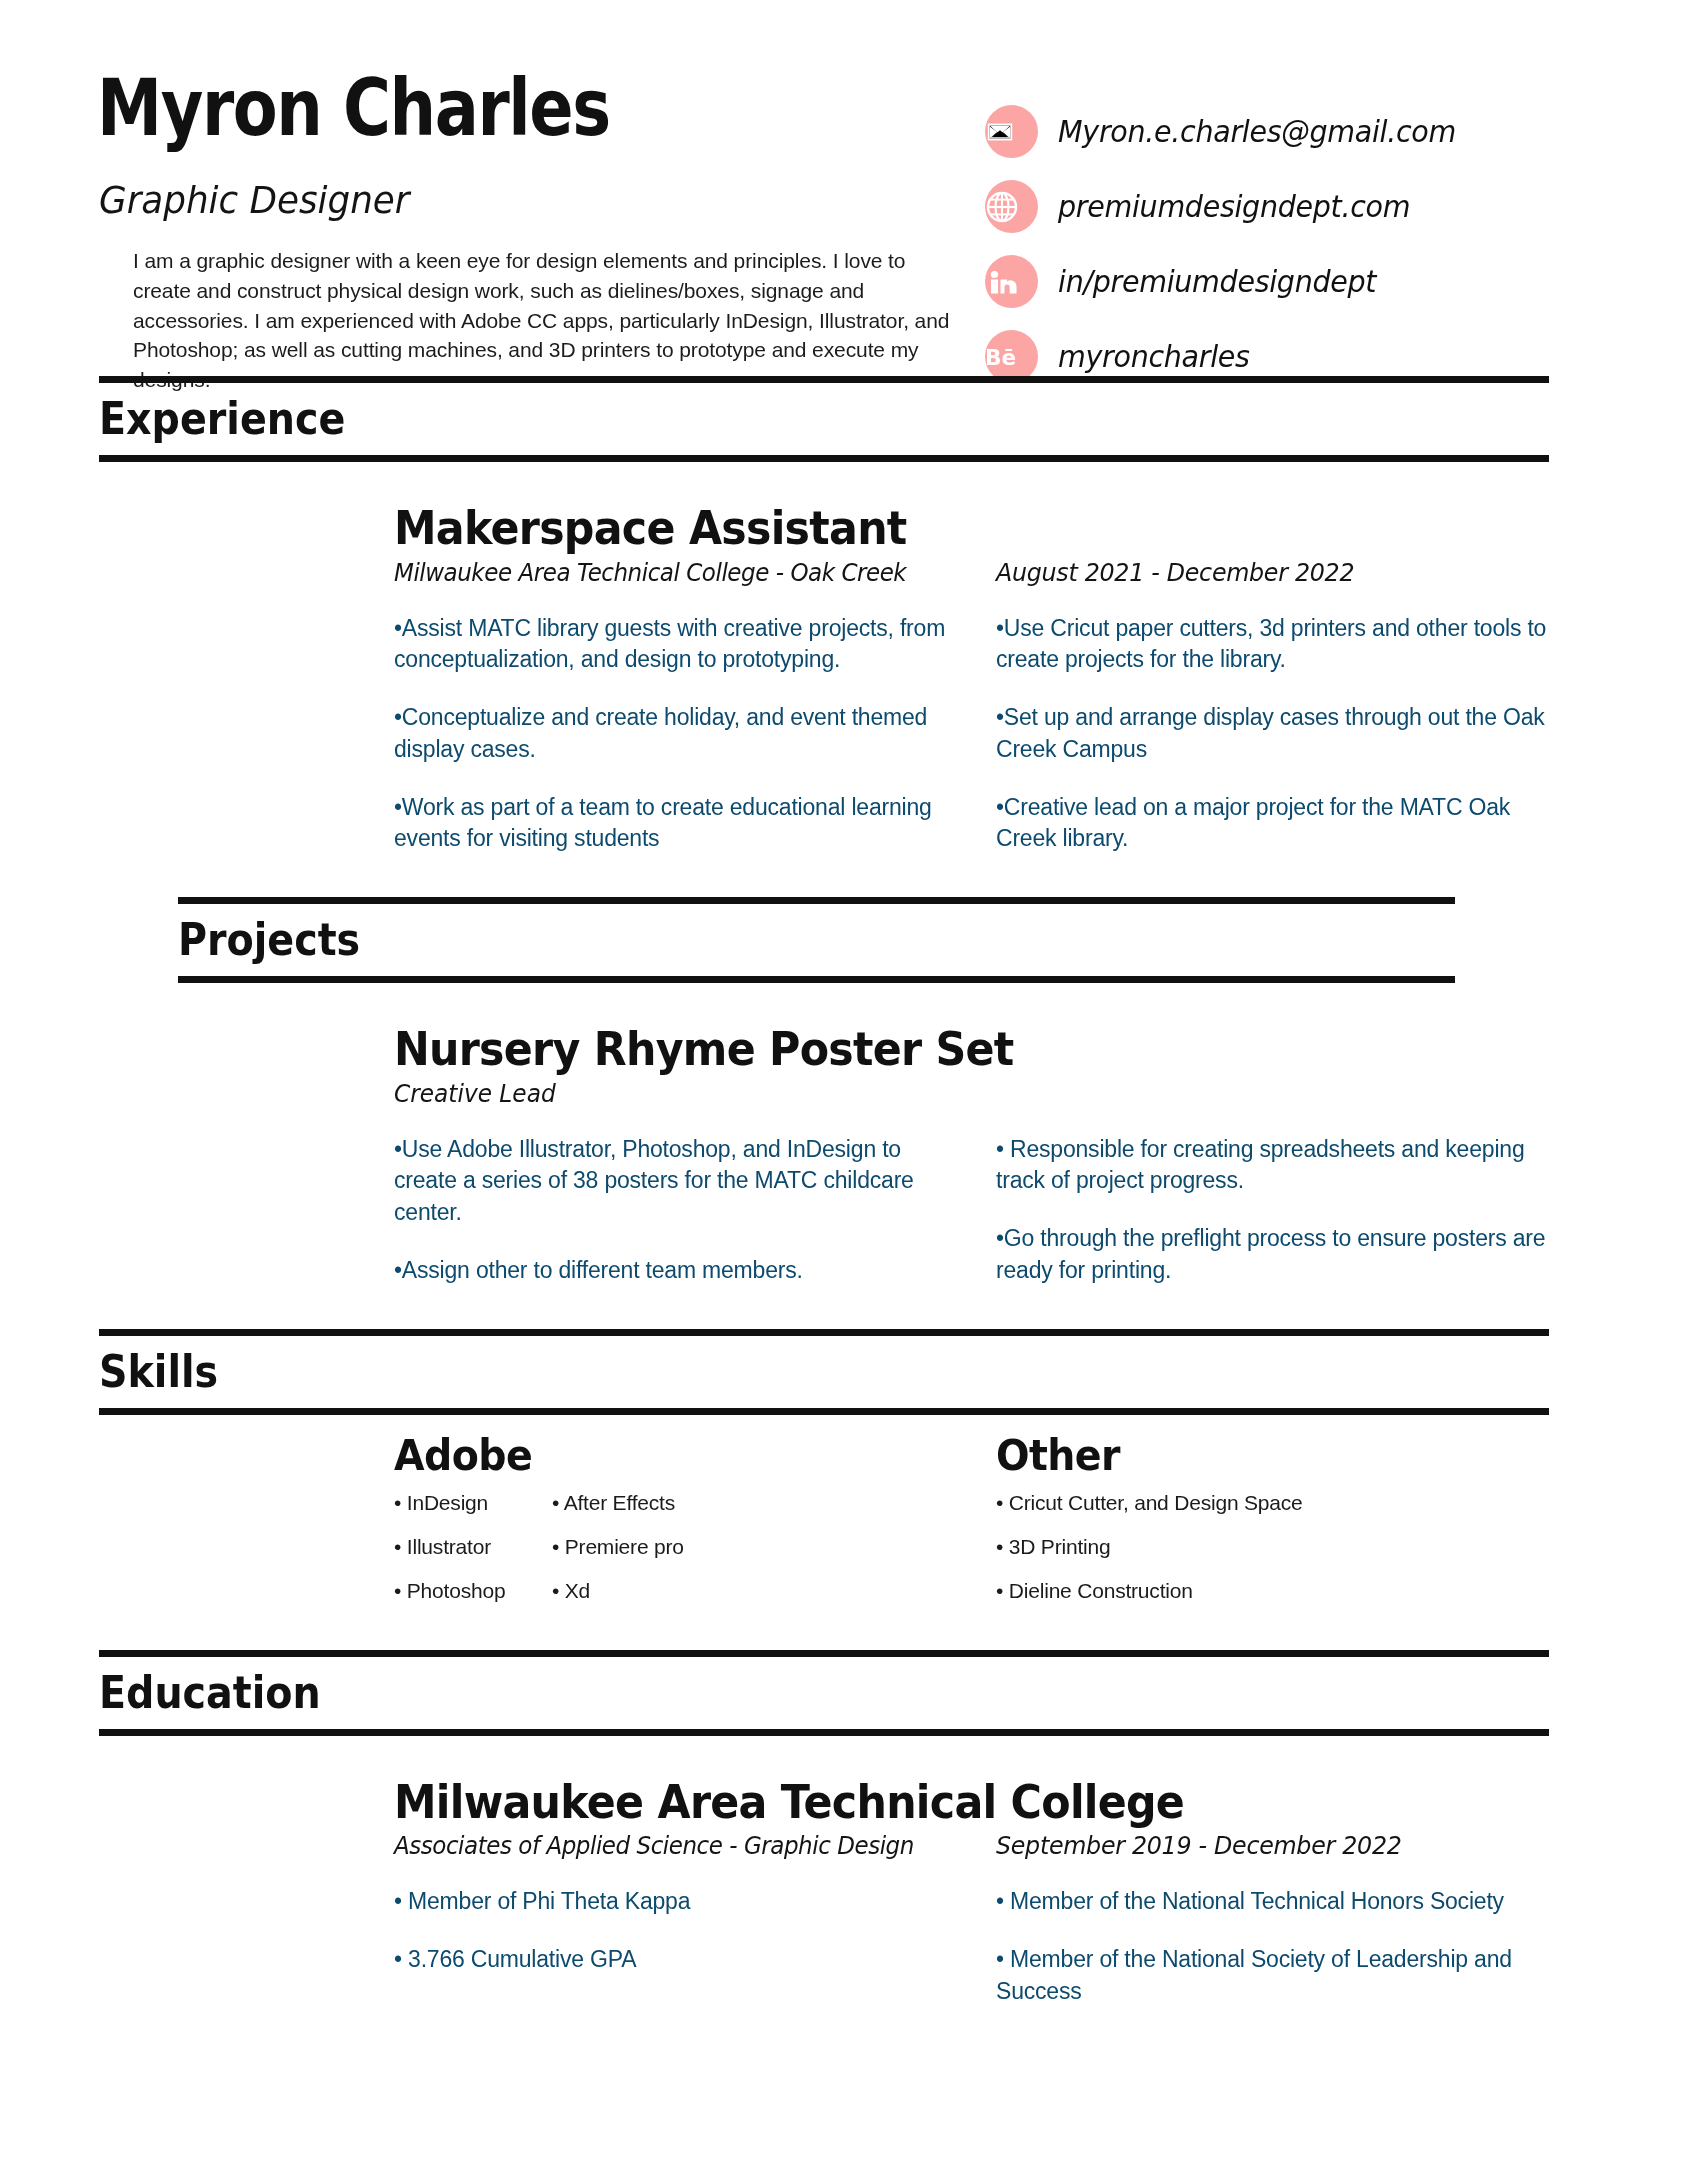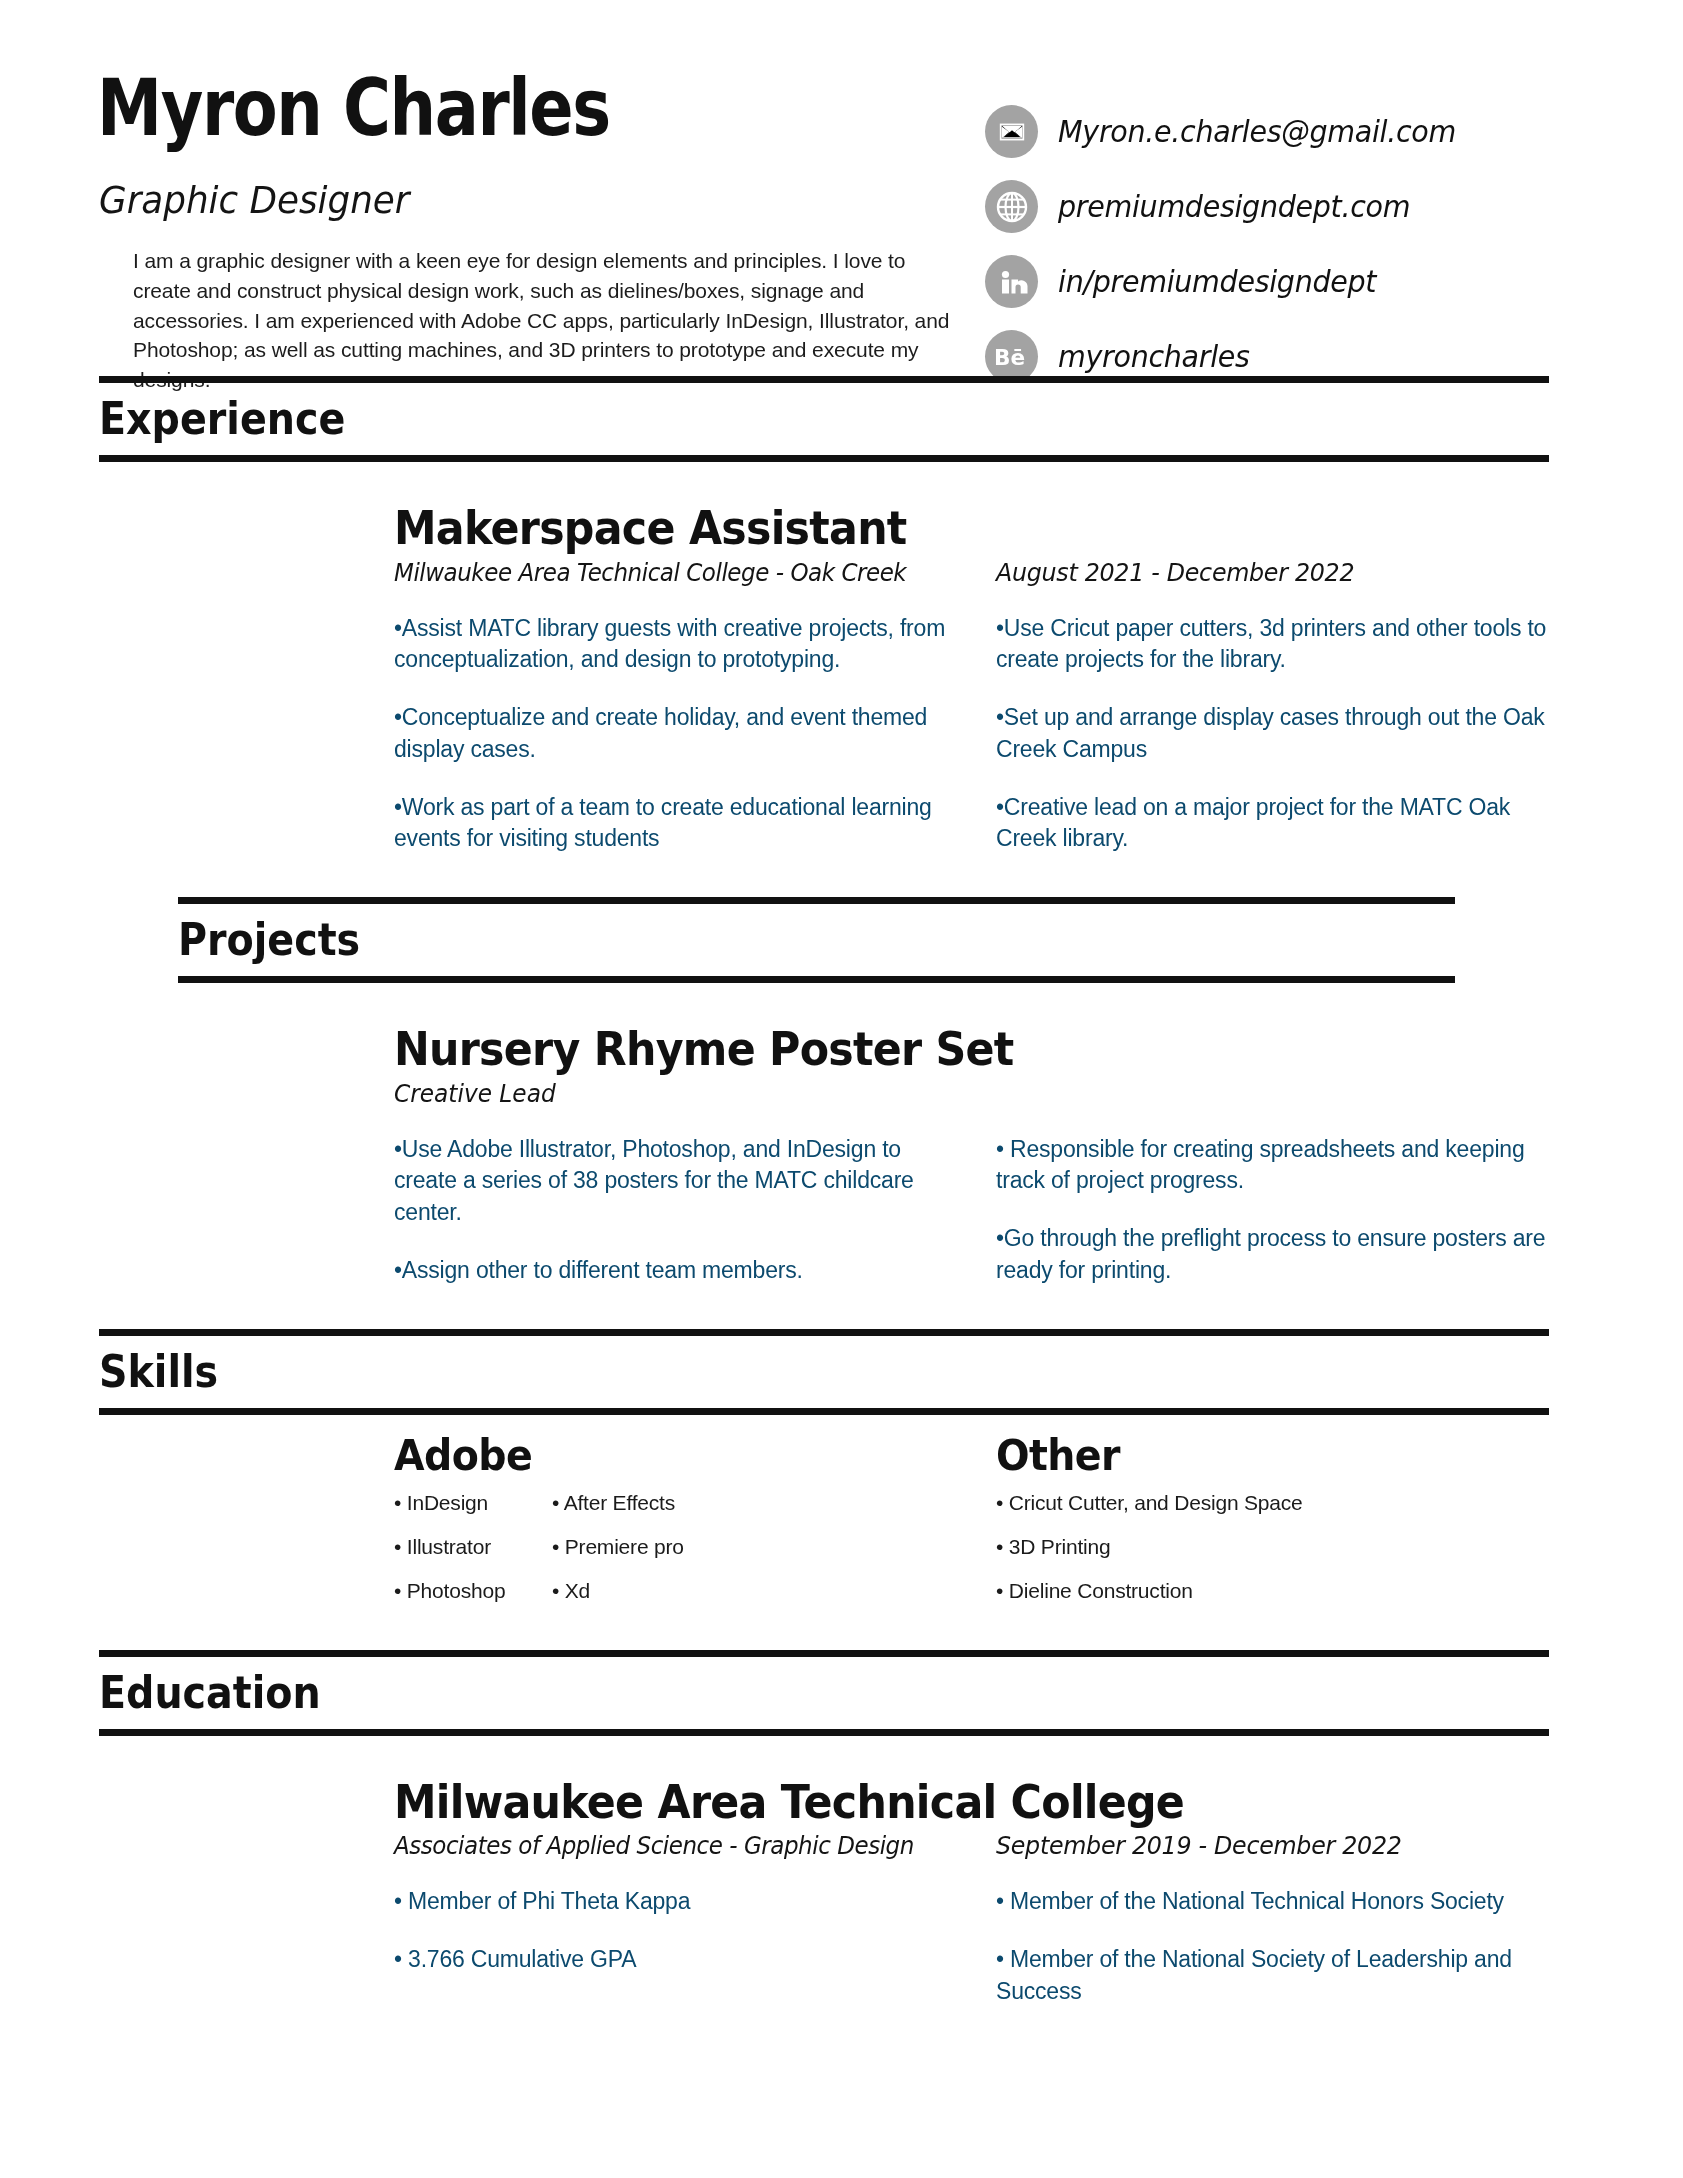--- a/index.html
+++ b/index.html
@@ -80,24 +80,24 @@
   .contact-row {
     display: flex;
     align-items: center;
     gap: 20px;
     height: 55px;
   }
   .cicon {
     width: 53px;
     height: 53px;
     border-radius: 50%;
-    background: #a3a3a3;
+    background: #fca5a5;
     display: flex;
     align-items: center;
-    justify-content: center;
+    justify-content: flex-start;
     flex: 0 0 auto;
   }
   .cicon svg { display: block; }
   .ctext {
     font-size: 30px;
     font-style: italic;
     font-family: "DejaVu Sans", sans-serif;
     color: #111111;
     white-space: nowrap;
     letter-spacing: -0.3px;

